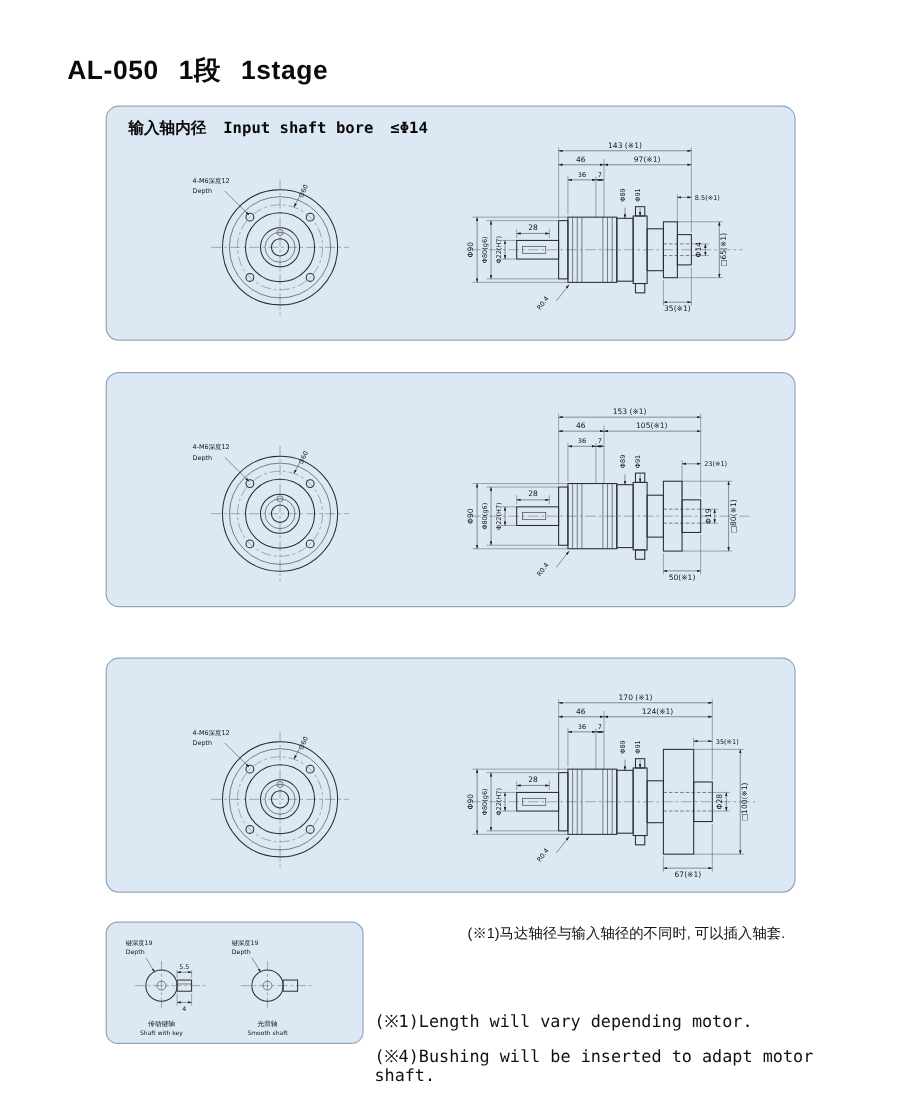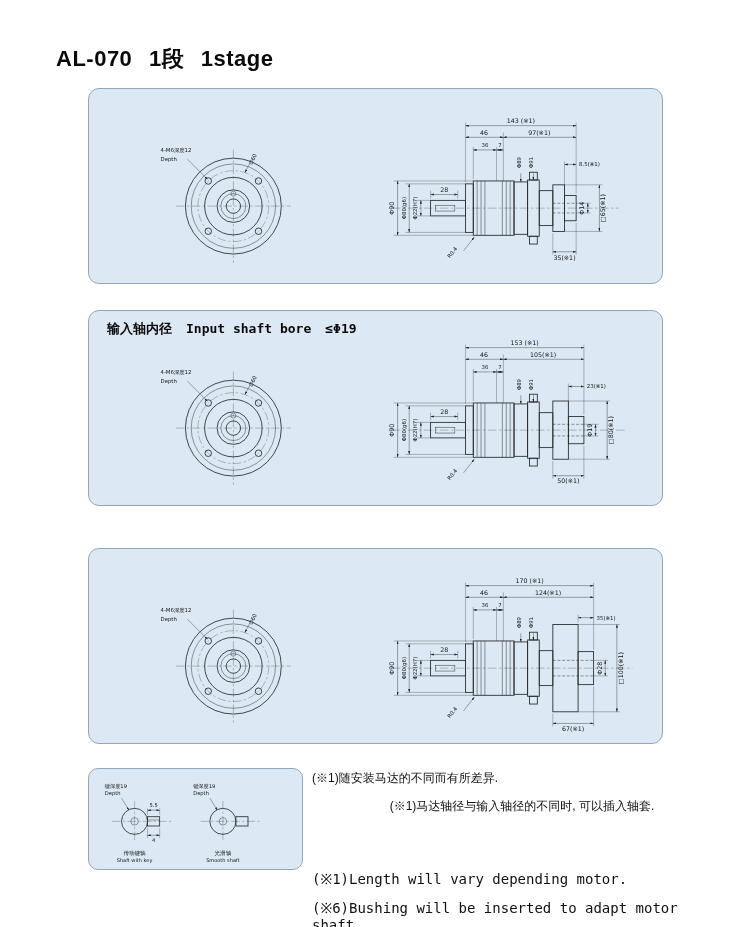--- a/index.html
+++ b/index.html
@@ -37,23 +37,26 @@
 <svg width="0" height="0" style="position:absolute">
   <defs>
     <marker id="arw" viewBox="0 0 10 6" refX="9.5" refY="3" markerWidth="8" markerHeight="4.8" orient="auto-start-reverse">
       <path d="M0,0 L10,3 L0,6 Z" fill="#222"></path>
     </marker>
   </defs>
 </svg>
 
 <div class="page">
 
-  <h1 class="title">AL-070 1段 1stage</h1>
+  <h1 class="title">AL-050 1段 1stage</h1>
 
   <section class="panel" id="p1">
+    <div class="panel-header">
+      <span>输入轴内径</span><span>Input shaft bore</span><span>≤Φ14</span>
+    </div>
 
     <svg class="front-view" viewBox="0 0 170 175">
       <g>
         <line class="cl" x1="28" y1="97" x2="148" y2="97"></line>
         <line class="cl" x1="88" y1="38" x2="88" y2="156"></line>
         <circle class="ol" cx="88" cy="97" r="50"></circle>
         <circle class="th" cx="88" cy="97" r="44"></circle>
         <circle class="cl" cx="88" cy="97" r="37"></circle>
         <circle class="ol" cx="88" cy="97" r="30"></circle>
         <circle class="ol" cx="88" cy="97" r="17"></circle>
@@ -148,23 +151,20 @@
         <text class="dts" transform="rotate(-90 154 53)" x="154" y="53" text-anchor="middle">Φ91</text>
         <text class="dt" transform="rotate(-90 206.5 100)" x="206.5" y="100" text-anchor="middle">Φ14</text>
         <text class="dt" transform="rotate(-90 228 100)" x="228" y="100" text-anchor="middle">□65(※1)</text>
         <text class="dt" x="186" y="153" text-anchor="middle">35(※1)</text>
         <text class="dts" transform="rotate(-52 68 152)" x="68" y="152" text-anchor="start">R0.4</text>
       </g>
     </svg>
   </section>
 
   <section class="panel" id="p2">
-    <div class="panel-header">
-      <span>输入轴内径</span><span>Input shaft bore</span><span>≤Φ19</span>
-    </div>
 
     <svg class="front-view" viewBox="0 0 170 175">
       <g>
         <line class="cl" x1="28" y1="97" x2="148" y2="97"></line>
         <line class="cl" x1="88" y1="38" x2="88" y2="156"></line>
         <circle class="ol" cx="88" cy="97" r="50"></circle>
         <circle class="th" cx="88" cy="97" r="44"></circle>
         <circle class="cl" cx="88" cy="97" r="37"></circle>
         <circle class="ol" cx="88" cy="97" r="30"></circle>
         <circle class="ol" cx="88" cy="97" r="17"></circle>
@@ -405,19 +405,18 @@
         <line class="ld" x1="121" y1="27" x2="129" y2="40"></line>
         <text class="dts" x="103" y="16" text-anchor="start">键深度19</text>
         <text class="dts" x="103" y="24" text-anchor="start">Depth</text>
         <text x="135" y="88" font-size="6" text-anchor="middle">光滑轴</text>
         <text x="135" y="96" font-size="5.4" text-anchor="middle">Smooth shaft</text>
       </g>
     </svg>
   </section>
 
   <div class="notes">
-    <p class="cn">(※1)随安装马达的不同而有所差异.</p>
     <p class="cn gap">(※1)马达轴径与输入轴径的不同时, 可以插入轴套.</p>
     <p class="en">(※1)Length will vary depending motor.</p>
-    <p class="en">(※6)Bushing will be inserted to adapt motor shaft.</p>
+    <p class="en">(※4)Bushing will be inserted to adapt motor shaft.</p>
   </div>
 
 </div>
 
 </body></html>

